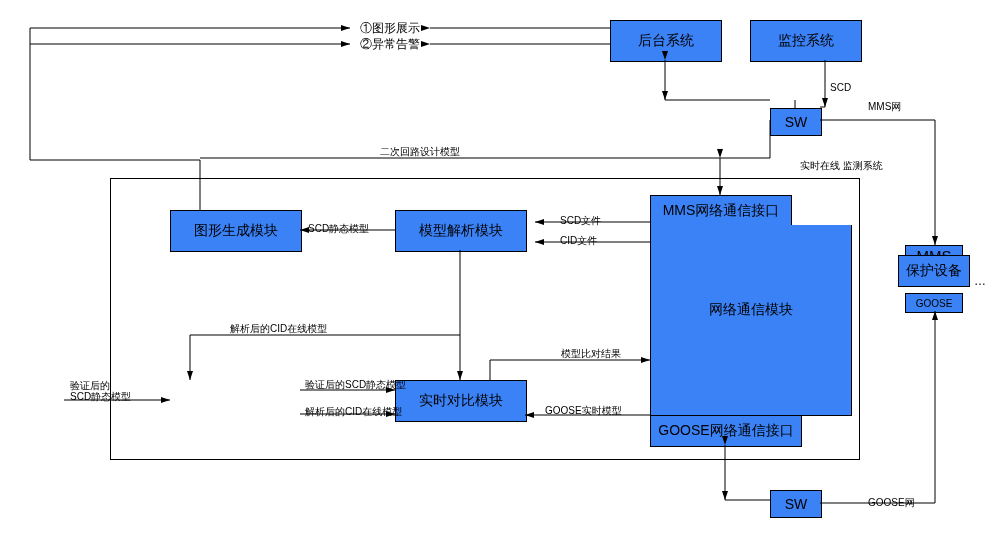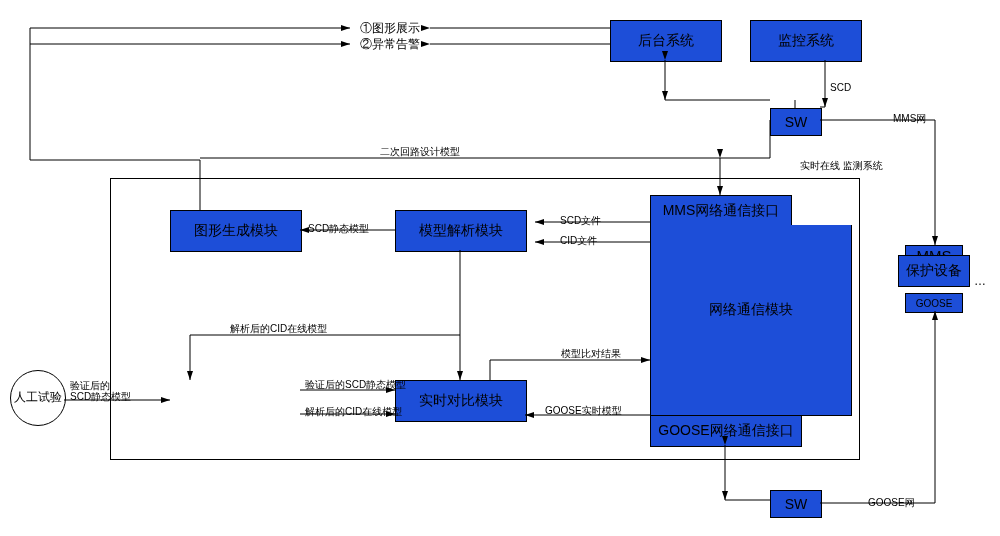--- a/index.html
+++ b/index.html
@@ -13,21 +13,21 @@
     color: #000;
   }
   .container {
     position: relative;
     width: 1000px;
     height: 536px;
   }
   .box {
     position: absolute;
     border: 1px solid #000;
-    background: #1d4ed8;
+    background: #3b82f6;
     display: flex;
     align-items: center;
     justify-content: center;
     text-align: center;
     white-space: nowrap;
   }
   .node-circle {
     position: absolute;
     border: 1px solid #000;
     background: #fff;
@@ -73,21 +73,21 @@
   </div>
 
   <span class="label" style="left:360px; top:20px;">①图形展示</span>
   <span class="label" style="left:360px; top:36px;">②异常告警</span>
 
   <div class="box" style="left:770px; top:108px; width:50px; height:26px;">
     <span>SW</span>
   </div>
   <span class="small-label" style="left:830px; top:82px;">SCD</span>
 
-  <span class="small-label" style="left:868px; top:112px;margin-left:25px;">MMS网</span>
+  <span class="small-label" style="left:868px; top:100px;">MMS网</span>
 
   <div class="box" style="left:905px; top:245px; width:56px; height:18px; font-size:15px;">
     <span>MMS</span>
   </div>
   <div class="box" style="left:898px; top:255px; width:70px; height:30px;">
     <span>保护设备</span>
   </div>
   <div class="box" style="left:905px; top:293px; width:56px; height:18px; font-size:10px;">
     <span>GOOSE</span>
   </div>
@@ -115,23 +115,20 @@
 
   <div class="box" style="left:650px; top:415px; width:150px; height:30px;">
     <span>GOOSE网络通信接口</span>
   </div>
 
 
   <div class="box" style="left:395px; top:380px; width:130px; height:40px;">
     <span>实时对比模块</span>
   </div>
 
-  <div class="node-circle" style="left:10px; top:370px; width:54px; height:54px; font-size:12px;">
-    <span style="white-space:pre-line; line-height:1.1;">人工试验</span>
-  </div>
 
   <div class="box" style="left:770px; top:490px; width:50px; height:26px;">
     <span>SW</span>
   </div>
   <span class="small-label" style="left:868px; top:496px;">GOOSE网</span>
 
   <span class="small-label" style="left:380px; top:145px;">二次回路设计模型</span>
   <span class="small-label" style="left:308px; top:222px;">SCD静态模型</span>
   <span class="small-label" style="left:560px; top:214px;">SCD文件</span>
   <span class="small-label" style="left:560px; top:234px;">CID文件</span>

